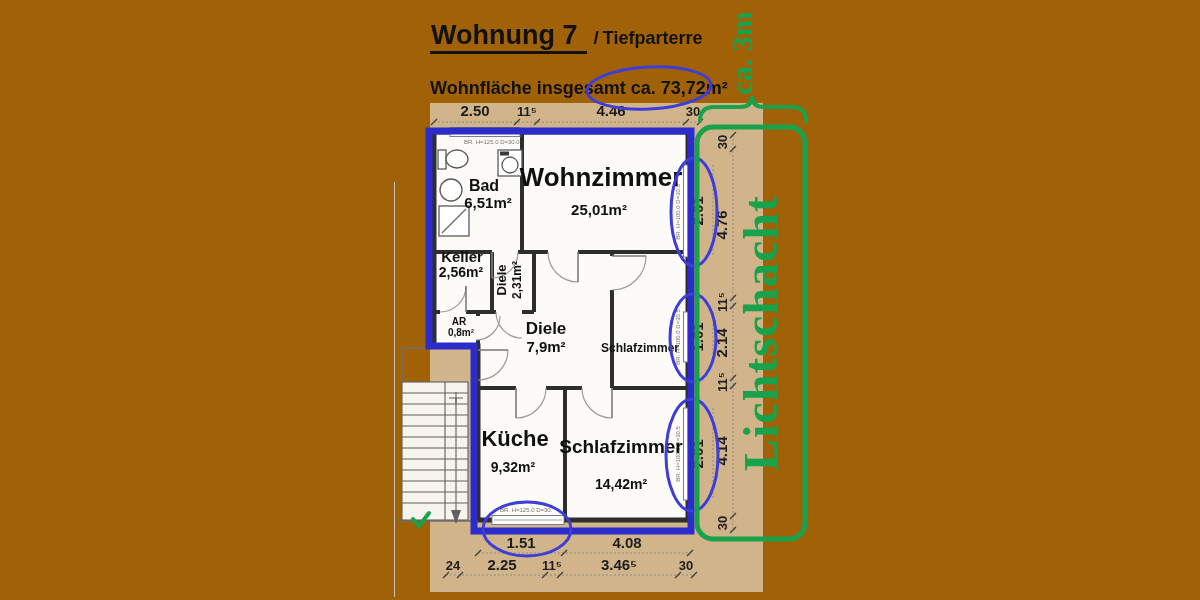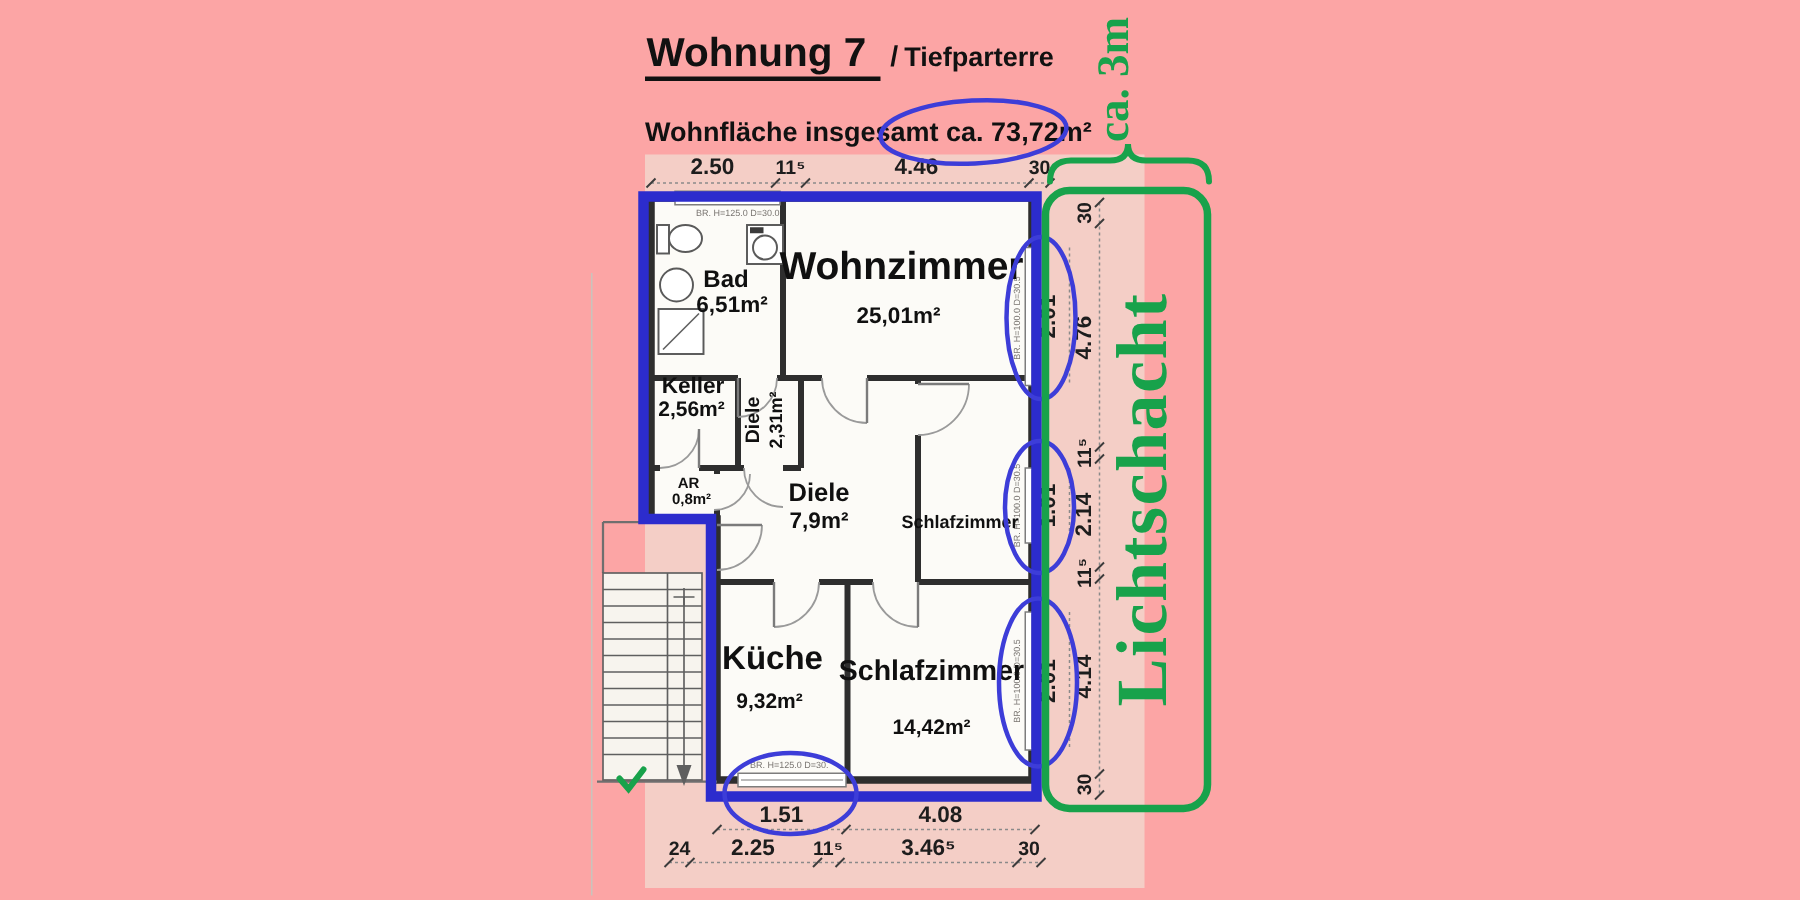--- a/index.html
+++ b/index.html
@@ -1,16 +1,16 @@
 <!DOCTYPE html>
 <html style="--boundary_blue: #2c2ccd; --annotation_green: #18a24b; --wall: #2e2e2e;"><head>
 <meta charset="utf-8">
 <style>
   html,body{margin:0;padding:0;background:#ffffff;}
-  .stage{position:relative;width:1200px;height:600px;overflow:hidden;background:#fca5a5;
+  .stage{position:relative;width:1200px;height:600px;overflow:hidden;background:#a16207;
          font-family:"Liberation Sans",sans-serif;}
   .scan-edge{position:absolute;left:394px;top:182px;width:1px;height:415px;background:#c9c4bc;}
   .title-row{position:absolute;left:430px;top:20px;white-space:nowrap;color:#111;}
   .title-main{font-size:27px;font-weight:700;border-bottom:3px solid #111;padding:0 10px 1px 1px;}
   .title-sep{font-size:19px;font-weight:700;margin:0 4px 0 6px;}
   .title-sub{font-size:18px;font-weight:700;}
   .subtitle{position:absolute;left:430px;top:78px;font-size:18px;font-weight:700;color:#111;white-space:nowrap;}
   svg{position:absolute;left:0;top:0;}
   .beige{fill:#efe7da;opacity:.62;}
   .roomfill{fill:#fcfbf7;stroke:none;}

